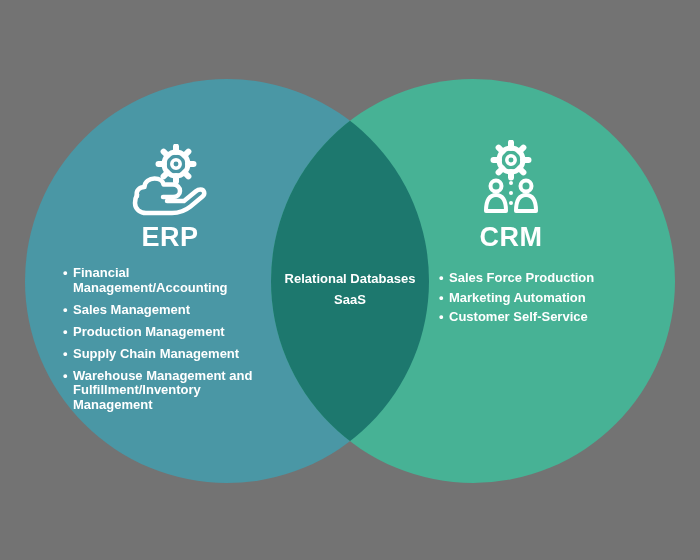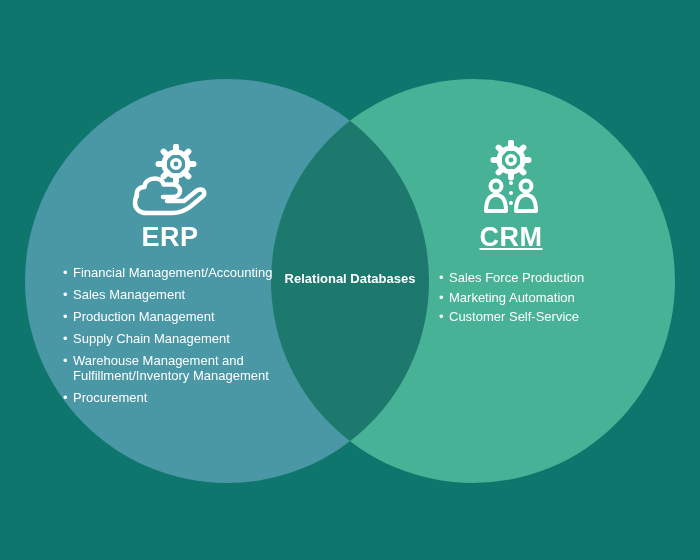--- a/index.html
+++ b/index.html
@@ -1,33 +1,33 @@
 <!DOCTYPE html>
 <html><head>
 <meta charset="utf-8">
 <style>
   html,body{margin:0;padding:0;background:#fff;}
   .canvas{
-    position:relative;width:700px;height:560px;background:#0f766e;overflow:hidden;
+    position:relative;width:700px;height:560px;background:#737373;overflow:hidden;
     font-family:"Liberation Sans",sans-serif;
   }
   .circles{position:absolute;left:0;top:0;width:700px;height:560px;}
   .icon{position:absolute;}
   .icon svg{display:block;}
   .erp-icon{left:132px;top:144px;width:84px;height:80px;}
   .crm-icon{left:469px;top:140px;width:84px;height:84px;}
   .title{
     position:absolute;margin:0;color:#fff;font-size:27px;font-weight:700;
     text-align:center;letter-spacing:.5px;line-height:27px;
   }
   .erp-title{left:108px;top:224px;width:124px;}
-  .crm-title{left:449px;top:224px;width:124px;text-decoration:underline;}
+  .crm-title{left:449px;top:224px;width:124px;}
   .list{
     position:absolute;margin:0;padding:0;list-style:none;color:#fff;
-    font-size:13px;line-height:14.5px;font-weight:400;
+    font-size:13px;line-height:14.5px;font-weight:700;
   }
   .list li{position:relative;padding-left:10px;}
   .list li::before{content:"\2022";position:absolute;left:0;top:0;}
   .erp-list{left:63px;top:266px;width:218px;}
   .erp-list li{margin-bottom:7.5px;}
   .crm-list{left:439px;top:271px;width:232px;}
   .crm-list li{margin-bottom:5px;}
   .overlap-list{
     left:272px;top:271px;width:156px;text-align:center;
     font-weight:700;font-size:13px;line-height:15px;
@@ -68,25 +68,25 @@
   </div>
 
   <h2 class="title erp-title">ERP</h2>
 
   <ul class="list erp-list">
       <li>Financial Management/Accounting</li>
       <li>Sales Management</li>
       <li>Production Management</li>
       <li>Supply Chain Management</li>
       <li>Warehouse Management and Fulfillment/Inventory Management</li>
-      <li>Procurement</li>
     </ul>
 
   <ul class="list overlap-list">
       <li>Relational Databases</li>
+      <li>SaaS</li>
     </ul>
 
   <div class="icon crm-icon">
     <svg width="84" height="84" viewBox="0 0 84 84" xmlns="http://www.w3.org/2000/svg">
       <g fill="none" stroke="#fff">
         <g>
           <path stroke-width="6" stroke-linecap="round" d="M42,8 L42,2.5 M50.5,11.5 L54.4,7.6 M54,20 L59.5,20 M50.5,28.5 L54.4,32.4 M42,32 L42,37.5 M33.5,28.5 L29.6,32.4 M30,20 L24.5,20 M33.5,11.5 L29.6,7.6"></path>
           <circle cx="42" cy="20" r="12" stroke-width="5"></circle>
           <circle cx="42" cy="20" r="4.2" stroke-width="3.5"></circle>
         </g>

